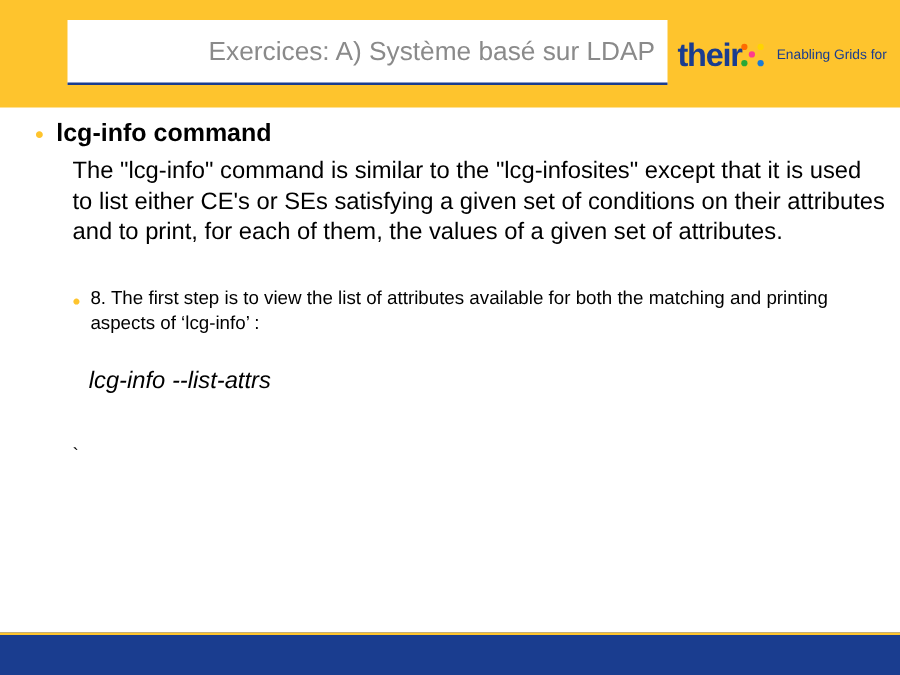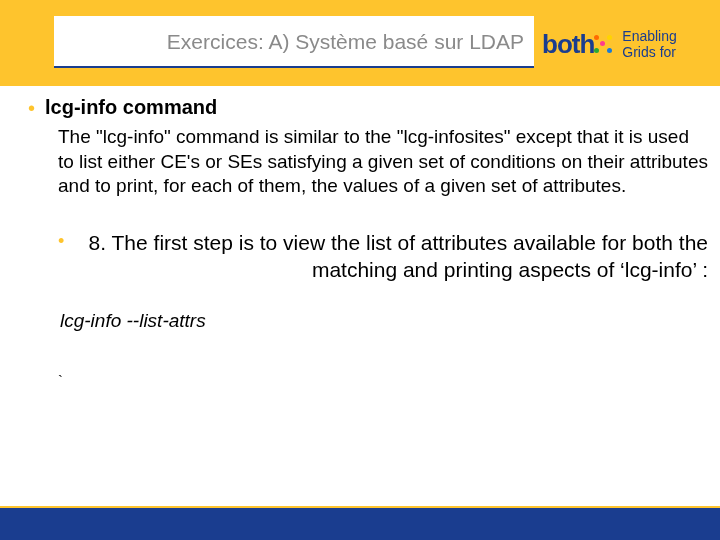--- a/index.html
+++ b/index.html
@@ -72,21 +72,21 @@
     width: 5px; height: 5px;
     border-radius: 50%;
   }
   .d1 { background:#ff6b00; top:2px; left:2px; }
   .d2 { background:#ffd400; top:2px; right:2px; }
   .d3 { background:#2aa836; bottom:2px; left:2px; }
   .d4 { background:#1a7bd6; bottom:2px; right:2px; }
   .d5 { background:#ff3b8d; top:8px; left:8px; }
   .logo-tagline {
     color: #1a3d8f;
-    font-size: 14px;
+    font-size: 11px;
     line-height: 1.15;
     font-weight: 400;
   }
 
   .content {
     position: absolute;
     top: 96px;
     left: 28px;
     right: 12px;
     color: #000;
@@ -120,26 +120,25 @@
     gap: 8px;
     margin-bottom: 26px;
   }
   .sub-bullet-dot {
     color: #fec42d;
     font-size: 18px;
     line-height: 1;
     margin-top: 3px;
   }
   .sub-text {
-    font-size: 21px;
+    font-size: 15px;
     line-height: 1.3;
-    text-align: right;
   }
   .cmd {
-    margin-left: 32px;
+    margin-left: 43px;
     font-style: italic;
     font-size: 19px;
     margin-bottom: 40px;
   }
   .tick {
     margin-left: 30px;
     font-size: 15px;
   }
 
   .bottom-band {
@@ -155,21 +154,21 @@
 <body>
 
 <div class="top-band"></div>
 
 <div class="title-box">
   <div class="title-line">Exercices: A) Système basé sur LDAP</div>
 </div>
 
 <div class="logo-block">
   <div class="logo-mark">
-    <span class="logo-egee">both</span>
+    <span class="logo-egee">their</span>
     <span class="logo-dots">
       <span class="d1"></span>
         <span class="d2"></span>
         <span class="d3"></span>
         <span class="d4"></span>
         <span class="d5"></span>
     </span>
   </div>
   <div class="logo-tagline">
     <div>Enabling Grids for</div>

